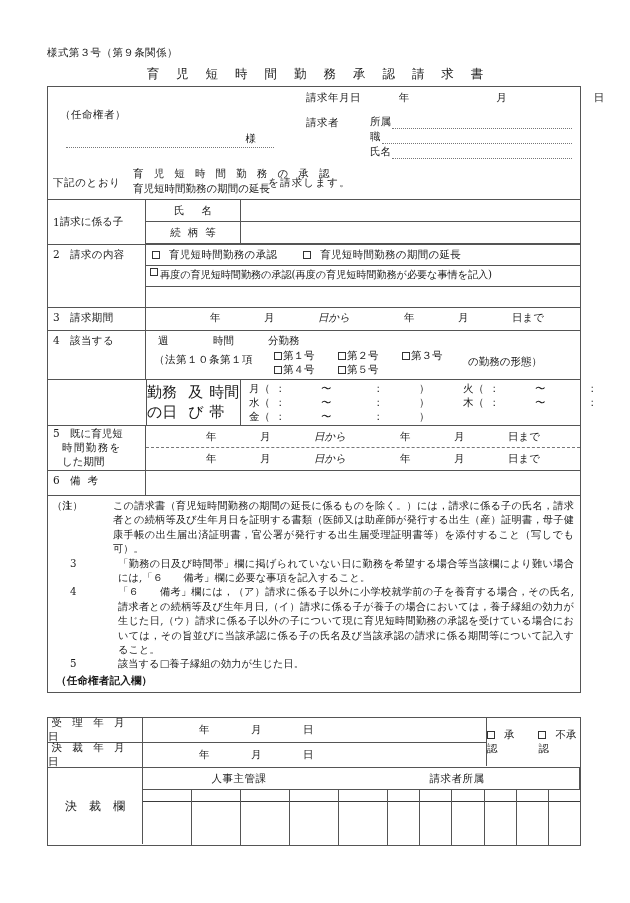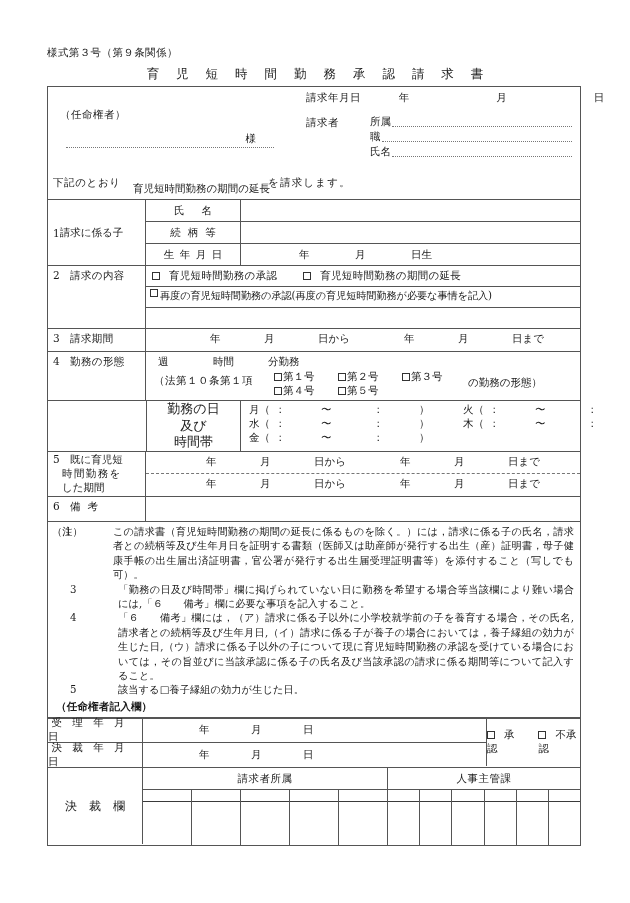--- a/index.html
+++ b/index.html
@@ -114,21 +114,21 @@
     letter-spacing: 0.5px;
   }
   .fieldlist {
     position: absolute;
     left: 322px;
     top: 28px;
     width: 202px;
   }
   .fieldlist .fl-row {
     display: flex;
-    align-items: flex-start;
+    align-items: flex-end;
     font-size: 10.5px;
     margin-bottom: 1px;
   }
   .fieldlist .fl-name { white-space: nowrap; }
   .fieldlist .fl-dots {
     flex: 1;
     border-bottom: 1px dotted #777;
     margin-left: 1px;
     height: 11px;
   }
@@ -194,38 +194,38 @@
     box-sizing: border-box;
   }
   .s2-line1 { padding-left: 6px; letter-spacing: 0.3px; }
   .s2-line1 .gap { display: inline-block; width: 26px; }
   .s2-line2 { padding-left: 4px; letter-spacing: -0.1px; font-size: 10.2px; }
   .s2-line2 .chk { margin-right: 2px; }
 
   
   .period-line { padding-left: 60px; letter-spacing: 0; white-space: nowrap; }
   .period-line i { font-style: normal; display: inline-block; width: 54px; }
-  .period-line b { font-weight: normal; display: inline-block; width: 86px; }
+  .period-line b { font-weight: normal; display: inline-block; width: 86px; font-style: italic; }
 
   
   .s4-body { flex: 1; position: relative; height: 48px; font-size: 10.5px; }
   .s4-l1 { position: absolute; left: 12px; top: 3px; white-space: nowrap; }
   .s4-l1 i { font-style: normal; display: inline-block; width: 55px; }
   .s4-l2 { position: absolute; left: 8px; top: 22px; white-space: nowrap; letter-spacing: 0.5px; }
   .s4-cbox { position: absolute; left: 128px; top: 17px; font-size: 10.5px; white-space: nowrap; }
   .s4-cbox .ln { display: block; line-height: 14px; }
   .s4-cbox .it { display: inline-block; width: 64px; }
   .s4-cbox .chk { margin-right: 1px; }
   .s4-tail { position: absolute; left: 322px; top: 24px; font-size: 10.5px; white-space: nowrap; }
 
   
   .wd-label {
     width: 95px; min-width: 95px;
-    font-size: 13px;
-    display: flex; flex-direction: column;
+    font-size: 15px;
+    display: flex; 
     align-items: center; justify-content: center;
     line-height: 1.28;
     box-sizing: border-box;
   }
   .wd-body { flex: 1; font-size: 10.5px; padding: 1px 0 2px 0; }
   .wd-row { display: flex; line-height: 14px; }
   .wd-slot { width: 214px; white-space: nowrap; position: relative; padding-left: 8px; box-sizing: border-box; }
   .wd-slot .d { display: inline-block; width: 26px; }
   .wd-slot .c1 { display: inline-block; width: 46px; text-align: left; }
   .wd-slot .tl { display: inline-block; width: 52px; text-align: left; }
@@ -369,45 +369,38 @@
         </div>
         <div class="fl-row">
           <span class="fl-name">氏名</span>
           <span class="fl-dots"></span>
         </div>
       </div>
     </div>
 
     <div class="stmt">
       <span class="s1">下記のとおり</span>
+      <span class="s2">育 児 短 時 間 勤 務 の 承 認</span>
       <span class="s3">育児短時間勤務の期間の延長</span>
       <span class="s4">を請求します。</span>
     </div>
 
     <div class="s1-wrap bt">
       <div class="s1-left br">
         <span class="n">1</span>
           <span>請求に係る子</span>
       </div>
       <div class="s1-right">
         <div class="r bb">
           <div class="k br sp3">氏名</div>
           <div class="v"></div>
         </div>
         <div class="r bb">
           <div class="k br sp4">続柄等</div>
           <div class="v"></div>
-        </div>
-        <div class="r">
-          <div class="k br sp-bd">生年月日</div>
-          <div class="v">
-            <span class="birth-line">
-              <i>年</i><i>月</i><span>日生</span>
-            </span>
-          </div>
         </div>
       </div>
     </div>
 
     <div class="row bt">
       <div class="cell sec-no br" style="height:62px;">
         <span class="n">2</span>
           <span>請求の内容</span>
       </div>
       <div style="flex:1;">
@@ -436,21 +429,21 @@
       <div class="cell val-cell" style="height:22px;">
         <span class="period-line">
           <i>年</i><i>月</i><b>日から</b><i>年</i><i>月</i><span>日まで</span>
         </span>
       </div>
     </div>
 
     <div class="row bt">
       <div class="cell sec-no br" style="height:48px;">
         <span class="n">4</span>
-          <span>勤務の形態</span>
+          <span>該当する</span>
       </div>
       <div class="s4-body">
         <div class="s4-l1">
           <i>週</i><i>時間</i><span>分勤務</span>
         </div>
         <div class="s4-l2">（法第１０条第１項</div>
         <div class="s4-cbox">
           <span class="ln">
             <span class="it"><span class="chk"></span><span>第１号</span></span><span class="it"><span class="chk"></span><span>第２号</span></span><span class="it"><span class="chk"></span><span>第３号</span></span>
           </span>
@@ -547,22 +540,22 @@
         <span><span class="chk"></span><span>承認</span></span>
         <span class="gap"></span>
         <span><span class="chk"></span><span>不承認</span></span>
       </div>
     </div>
 
     <div class="bb-row bt">
       <div class="dec-label br" style="height:76px;">決裁欄</div>
       <div class="dec-right">
         <div class="dec-head bb">
+          <div class="h h-right">人事主管課</div>
           <div class="h h-left br">請求者所属</div>
-          <div class="h h-right">人事主管課</div>
         </div>
         <div class="dec-grid">
           <div class="gleft br">
             <div class="dec-cellwrap br">
                 <span class="stripe"></span>
               </div>
             <div class="dec-cellwrap br">
                 <span class="stripe"></span>
               </div>
             <div class="dec-cellwrap br">

